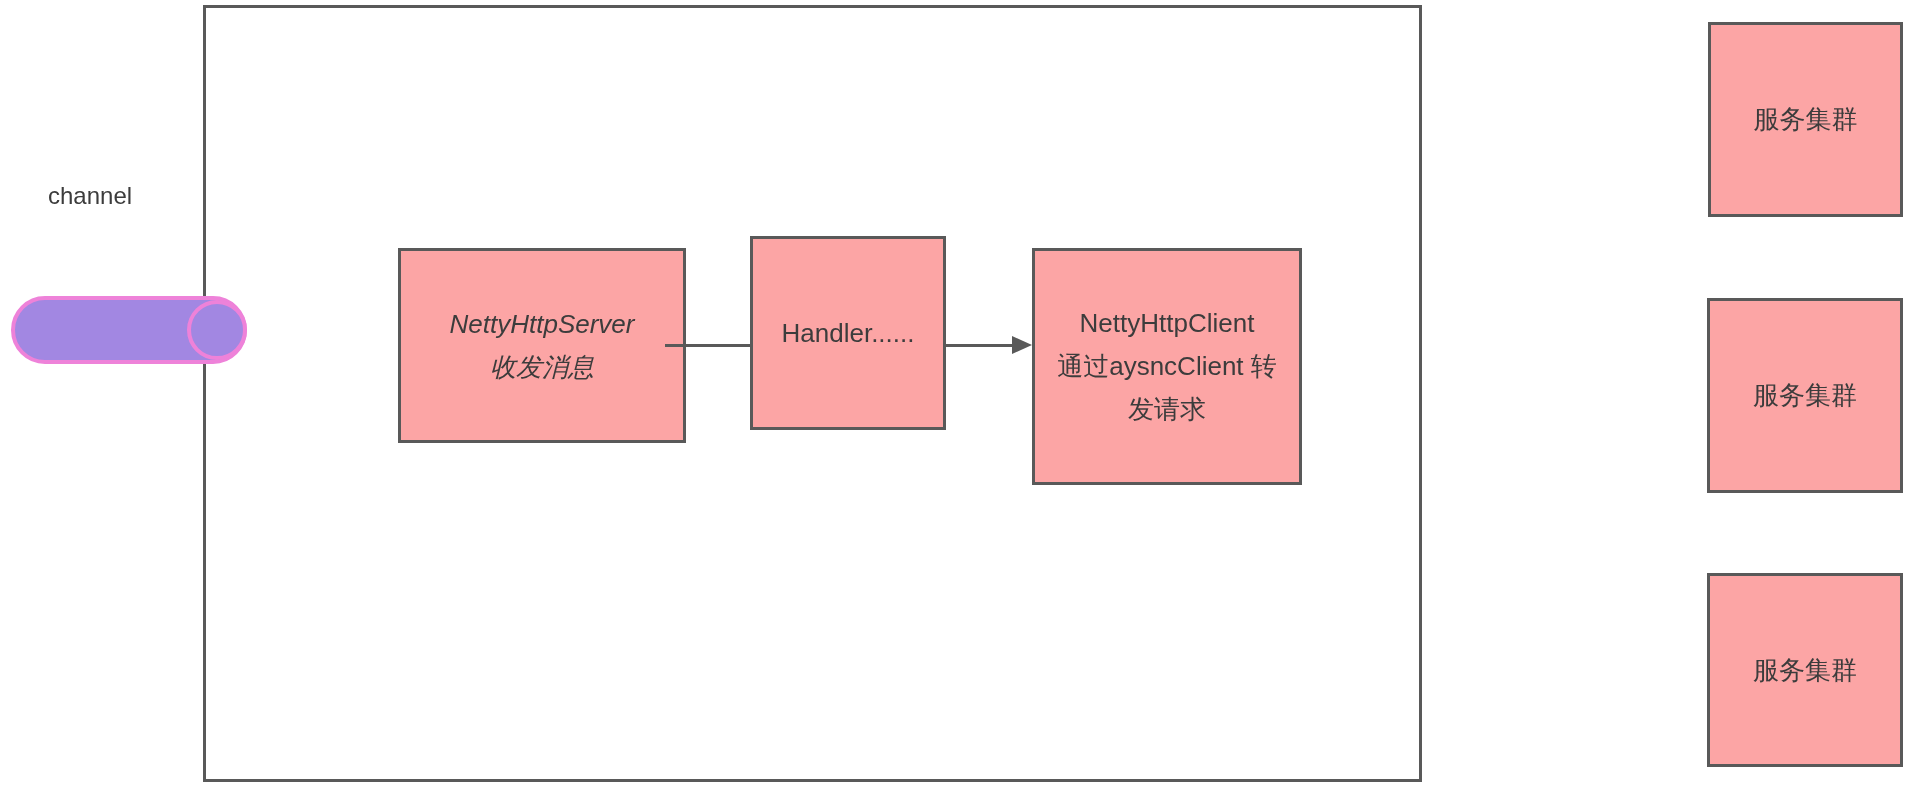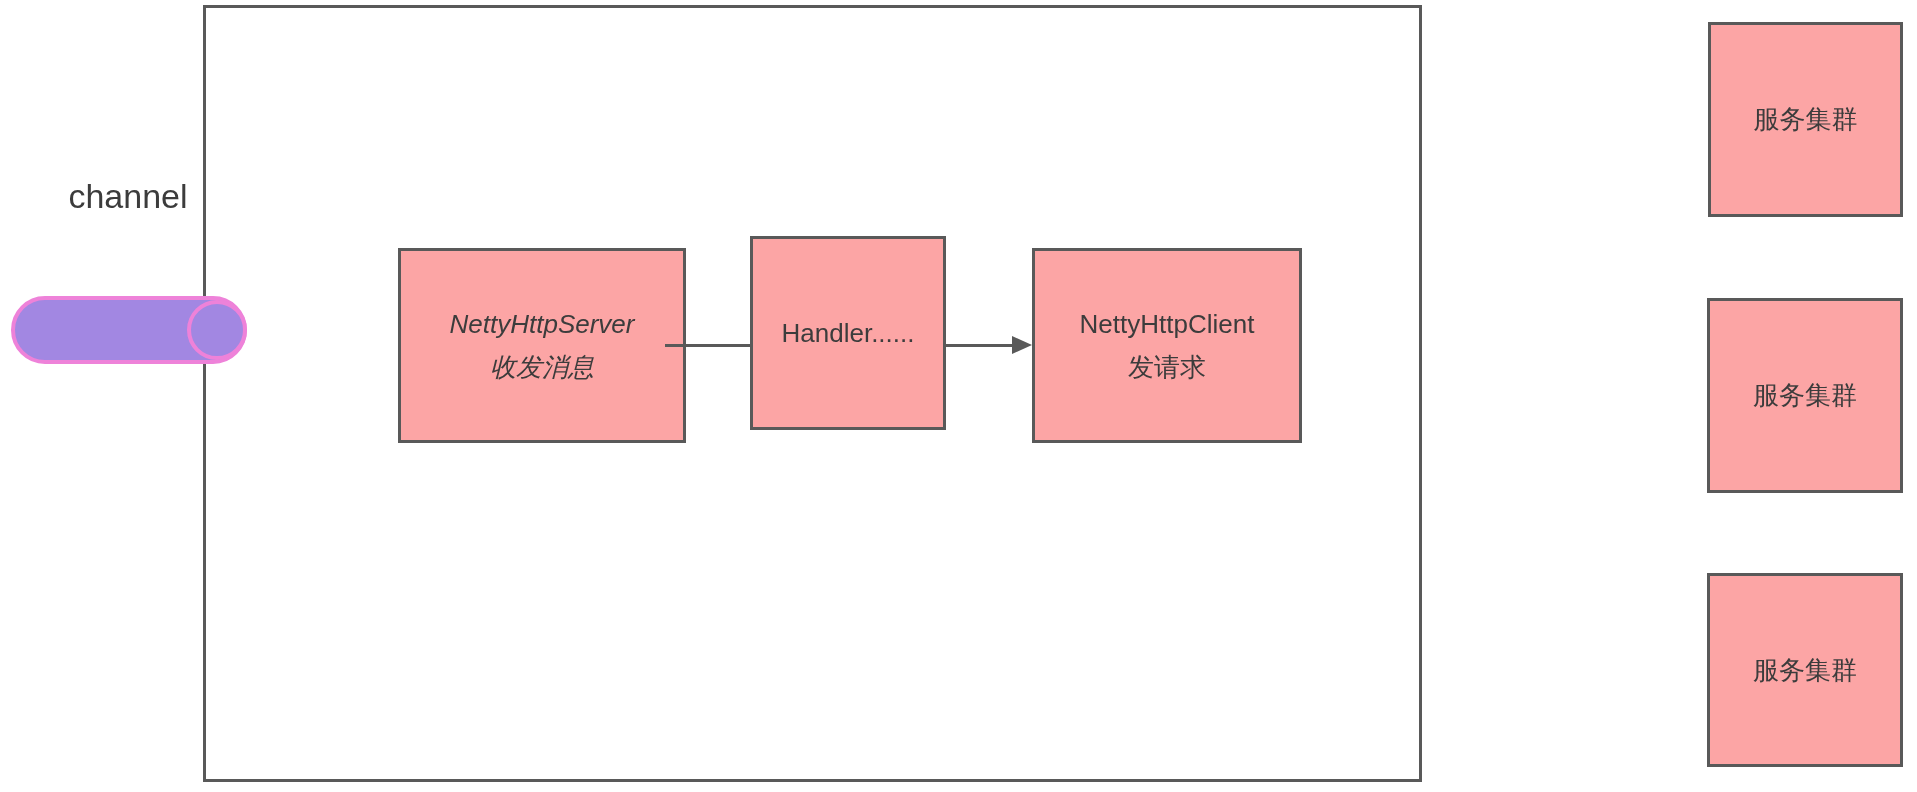--- a/index.html
+++ b/index.html
@@ -25,22 +25,21 @@
     width: 1219px; height: 777px;
     box-sizing: border-box;
     border: 3px solid var(--border-gray);
     background: #ffffff;
     z-index: 1;
   }
   .channel-label {
     position: absolute;
     left: 48px; top: 180px;
     width: 160px;
-    text-align: center;
-    font-size: 34px;
+    font-size: 24px;
     line-height: 32px;
     z-index: 3;
   }
   .cylinder {
     position: absolute;
     left: 11px; top: 296px;
     width: 236px; height: 68px;
     box-sizing: border-box;
     border: 4px solid var(--cylinder-stroke);
     border-radius: 34px;
@@ -65,21 +64,21 @@
     flex-direction: column;
     align-items: center;
     justify-content: center;
     text-align: center;
     font-size: 26px;
     z-index: 2;
   }
   .node-line { line-height: 43px; white-space: nowrap; }
   .box-server  { left: 398px;  top: 248px; width: 288px; height: 195px; font-style: italic; }
   .box-handler { left: 750px;  top: 236px; width: 196px; height: 194px; }
-  .box-client  { left: 1032px; top: 248px; width: 270px; height: 195px; }
+  .box-client  { left: 1032px; top: 248px; width: 270px; height: 237px; }
   .cluster-0 { left: 1708px; top: 22px;  width: 195px; height: 195px; }
   .cluster-1 { left: 1707px; top: 298px; width: 196px; height: 195px; }
   .cluster-2 { left: 1707px; top: 573px; width: 196px; height: 194px; }
   .connector {
     position: absolute;
     height: 3px;
     background: var(--border-gray);
     z-index: 2;
   }
   .c1 { left: 665px; top: 344px; width: 85px; }
@@ -116,20 +115,21 @@
 
   <div class="node box-handler">
     <div class="node-line">Handler......</div>
   </div>
 
   <div class="connector c2"></div>
   <div class="arrowhead"></div>
 
   <div class="node box-client">
     <div class="node-line">NettyHttpClient</div>
+    <div class="node-line">通过aysncClient 转</div>
     <div class="node-line">发请求</div>
   </div>
 
   <div class="node cluster-0">
     <div class="node-line">服务集群</div>
   </div>
 
   <div class="node cluster-1">
     <div class="node-line">服务集群</div>
   </div>

